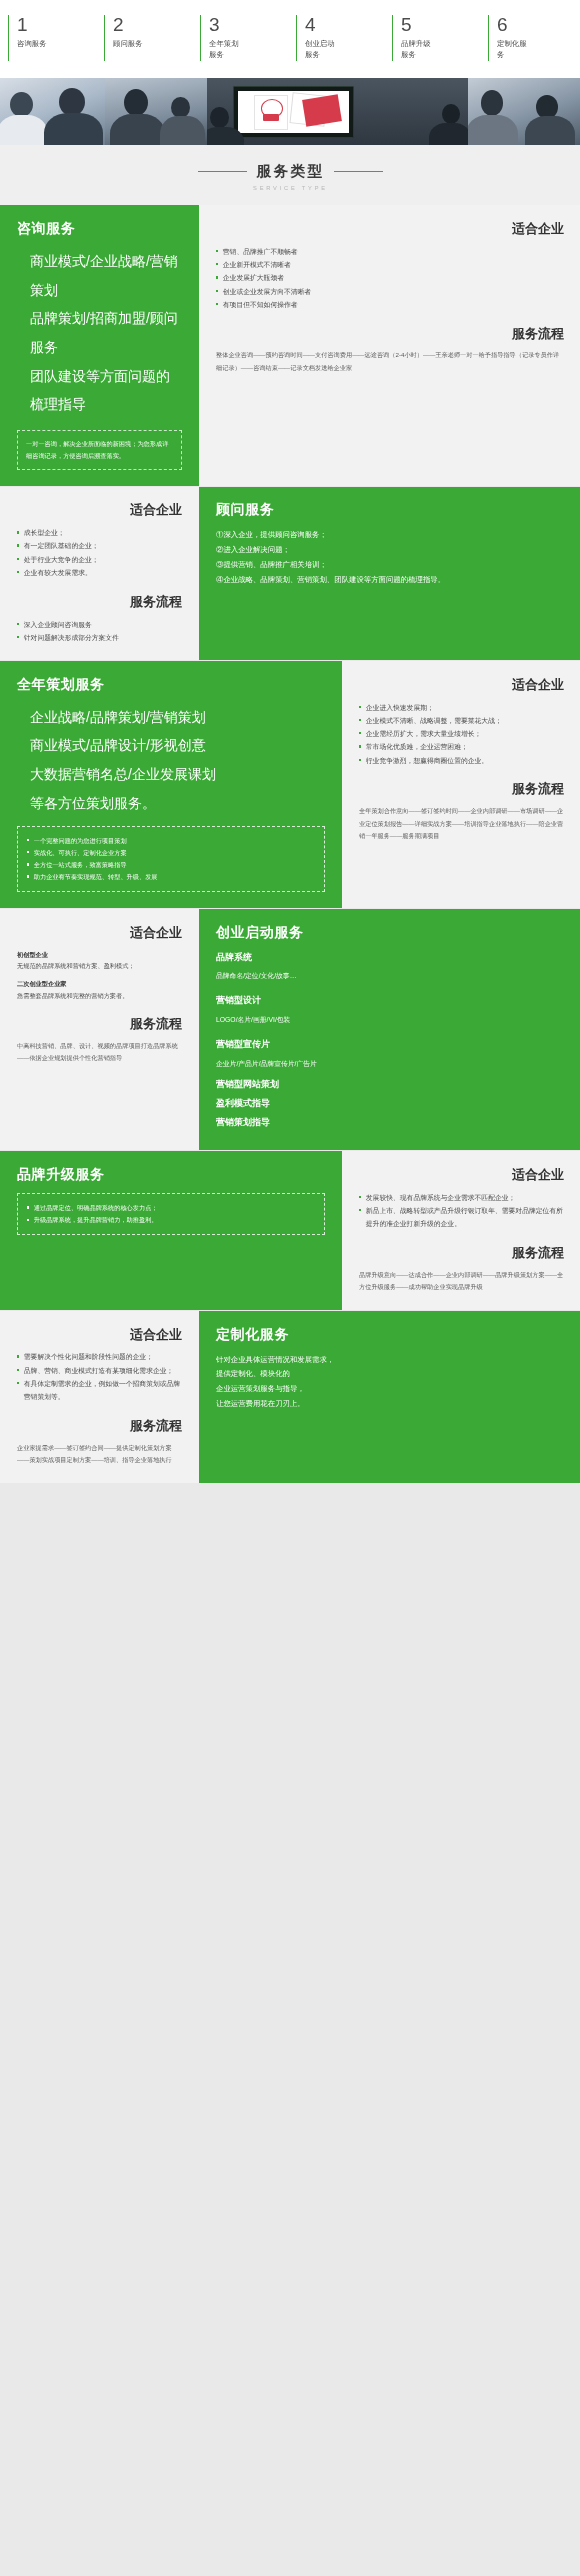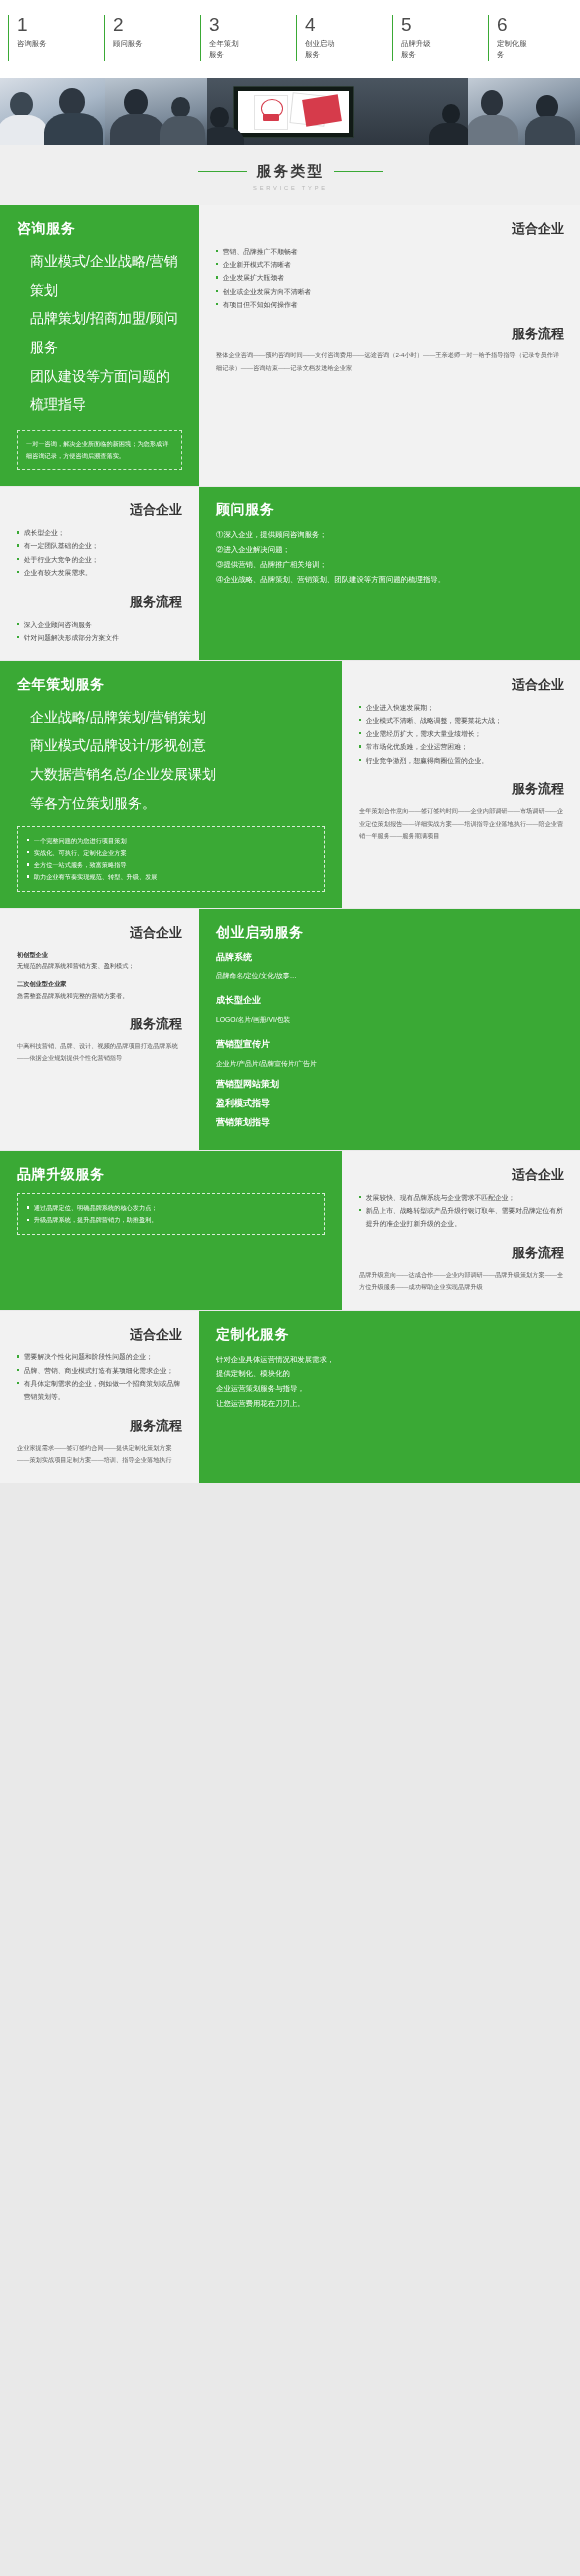--- a/index.html
+++ b/index.html
@@ -386,21 +386,21 @@
       <div class="tiny">无规范的品牌系统和营销方案、盈利模式；</div>
       <div class="tiny" style="font-weight:bold;color:#333;margin-top:5.7px;">二次创业型企业家</div>
       <div class="tiny">急需整套品牌系统和完整的营销方案者。</div>
       <h3 class="second">服务流程</h3>
       <div class="flow-text">中高科技营销、品牌、设计、视频的品牌项目打造品牌系统——依据企业规划提供个性化营销指导</div>
     </div>
     <div class="col green blk w-right-green">
       <h2>创业启动服务</h2>
       <h3>品牌系统</h3>
       <div class="para-white" style="font-size:6.8px;">品牌命名/定位/文化/故事…</div>
-      <h3 class="second">成长型企业</h3>
+      <h3 class="second">营销型设计</h3>
       <div class="para-white" style="font-size:6.8px;">LOGO/名片/画册/VI/包装</div>
       <h3 class="second">营销型宣传片</h3>
       <div class="para-white" style="font-size:6.8px;">企业片/产品片/品牌宣传片/广告片</div>
       <h3 class="second" style="margin-top:8px;">营销型网站策划</h3>
       <h3 style="margin-top:3.4px;">盈利模式指导</h3>
       <h3 style="margin-top:3.4px;">营销策划指导</h3>
     </div>
   </div>
 
   <div class="row">

